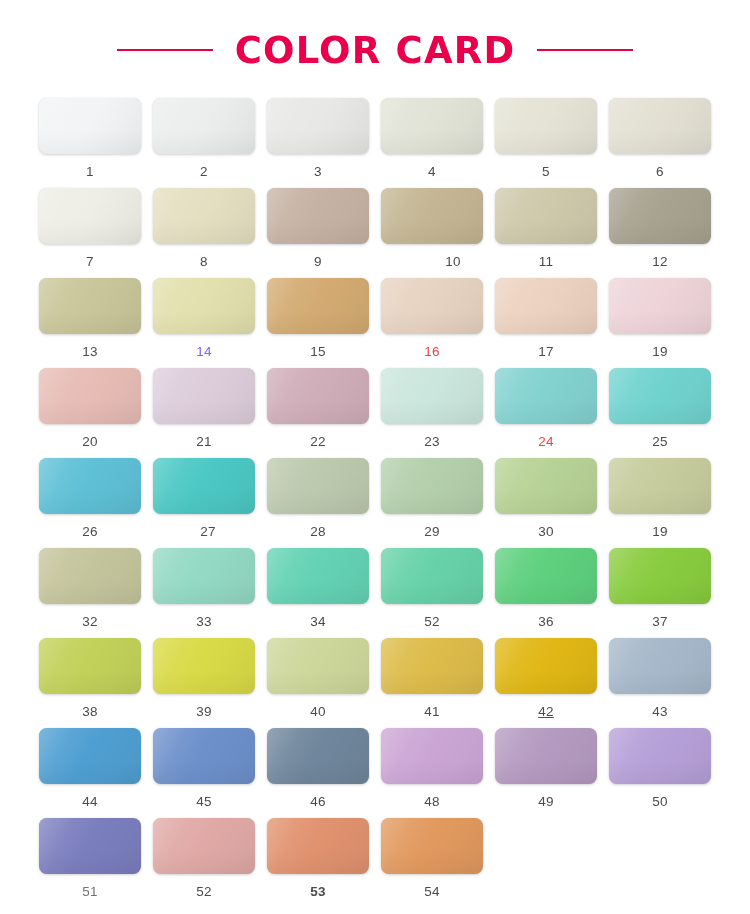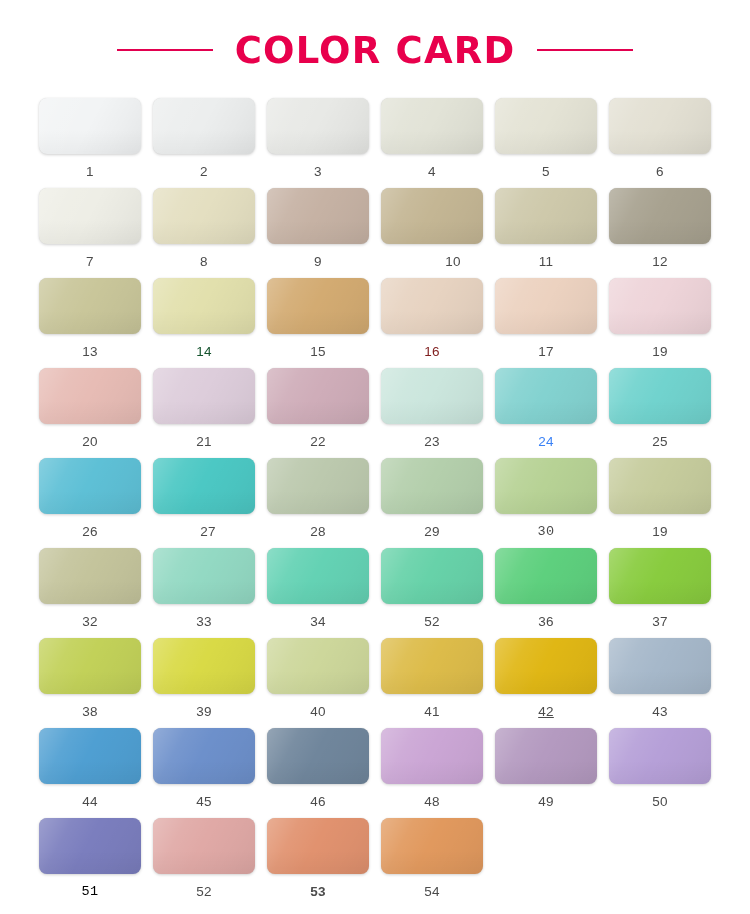--- a/index.html
+++ b/index.html
@@ -166,29 +166,29 @@
       <div class="cell">
         <div class="swatch" style="background-color: rgb(168, 162, 144);"></div>
         <div class="label" style="color: rgb(75, 75, 75);">12</div>
       </div>
       <div class="cell">
         <div class="swatch" style="background-color: rgb(201, 198, 154);"></div>
         <div class="label" style="color: rgb(75, 75, 75);">13</div>
       </div>
       <div class="cell">
         <div class="swatch" style="background-color: rgb(226, 224, 173);"></div>
-        <div class="label" style="color: #14532d;">14</div>
+        <div class="label" style="color: #8b5cf6;">14</div>
       </div>
       <div class="cell">
         <div class="swatch" style="background-color: rgb(211, 171, 114);"></div>
         <div class="label" style="color: rgb(75, 75, 75);">15</div>
       </div>
       <div class="cell">
         <div class="swatch" style="background-color: rgb(231, 211, 193);"></div>
-        <div class="label" style="color: #7f1d1d;">16</div>
+        <div class="label" style="color: #ef4444;">16</div>
       </div>
       <div class="cell">
         <div class="swatch" style="background-color: rgb(236, 210, 192);"></div>
         <div class="label" style="color: rgb(75, 75, 75);">17</div>
       </div>
       <div class="cell">
         <div class="swatch" style="background-color: rgb(238, 212, 217);"></div>
         <div class="label" style="color: rgb(75, 75, 75);">19</div>
       </div>
       <div class="cell">
@@ -202,21 +202,21 @@
       <div class="cell">
         <div class="swatch" style="background-color: rgb(207, 173, 185);"></div>
         <div class="label" style="color: rgb(75, 75, 75);">22</div>
       </div>
       <div class="cell">
         <div class="swatch" style="background-color: rgb(203, 230, 221);"></div>
         <div class="label" style="color: rgb(75, 75, 75);">23</div>
       </div>
       <div class="cell">
         <div class="swatch" style="background-color: rgb(131, 210, 208);"></div>
-        <div class="label" style="color: #3b82f6; text-align: right;">24</div>
+        <div class="label" style="color: #ef4444; text-align: right;">24</div>
       </div>
       <div class="cell">
         <div class="swatch" style="background-color: rgb(113, 211, 206);"></div>
         <div class="label" style="color: rgb(75, 75, 75);">25</div>
       </div>
       <div class="cell">
         <div class="swatch" style="background-color: rgb(94, 192, 214);"></div>
         <div class="label" style="color: rgb(75, 75, 75);">26</div>
       </div>
       <div class="cell">
@@ -226,21 +226,21 @@
       <div class="cell">
         <div class="swatch" style="background-color: rgb(188, 201, 174);"></div>
         <div class="label" style="color: rgb(75, 75, 75);">28</div>
       </div>
       <div class="cell">
         <div class="swatch" style="background-color: rgb(180, 207, 172);"></div>
         <div class="label" style="color: rgb(75, 75, 75);">29</div>
       </div>
       <div class="cell">
         <div class="swatch" style="background-color: rgb(183, 210, 149);"></div>
-        <div class="label" style="color: rgb(75, 75, 75); font-family: Liberation Mono, monospace;">30</div>
+        <div class="label" style="color: rgb(75, 75, 75);">30</div>
       </div>
       <div class="cell">
         <div class="swatch" style="background-color: rgb(198, 204, 157);"></div>
         <div class="label" style="color: rgb(75, 75, 75);">19</div>
       </div>
       <div class="cell">
         <div class="swatch" style="background-color: rgb(196, 196, 156);"></div>
         <div class="label" style="color: rgb(75, 75, 75);">32</div>
       </div>
       <div class="cell">
@@ -306,21 +306,21 @@
       <div class="cell">
         <div class="swatch" style="background-color: rgb(180, 154, 192);"></div>
         <div class="label" style="color: rgb(75, 75, 75);">49</div>
       </div>
       <div class="cell">
         <div class="swatch" style="background-color: rgb(182, 160, 216);"></div>
         <div class="label" style="color: rgb(75, 75, 75);">50</div>
       </div>
       <div class="cell">
         <div class="swatch" style="background-color: rgb(123, 126, 190);"></div>
-        <div class="label" style="color: #000000; font-family: Liberation Mono, monospace;">51</div>
+        <div class="label" style="color: #737373;">51</div>
       </div>
       <div class="cell">
         <div class="swatch" style="background-color: rgb(224, 169, 166);"></div>
         <div class="label" style="color: rgb(75, 75, 75);">52</div>
       </div>
       <div class="cell">
         <div class="swatch" style="background-color: rgb(225, 146, 111);"></div>
         <div class="label" style="color: rgb(75, 75, 75); font-weight: bold;">53</div>
       </div>
       <div class="cell">

